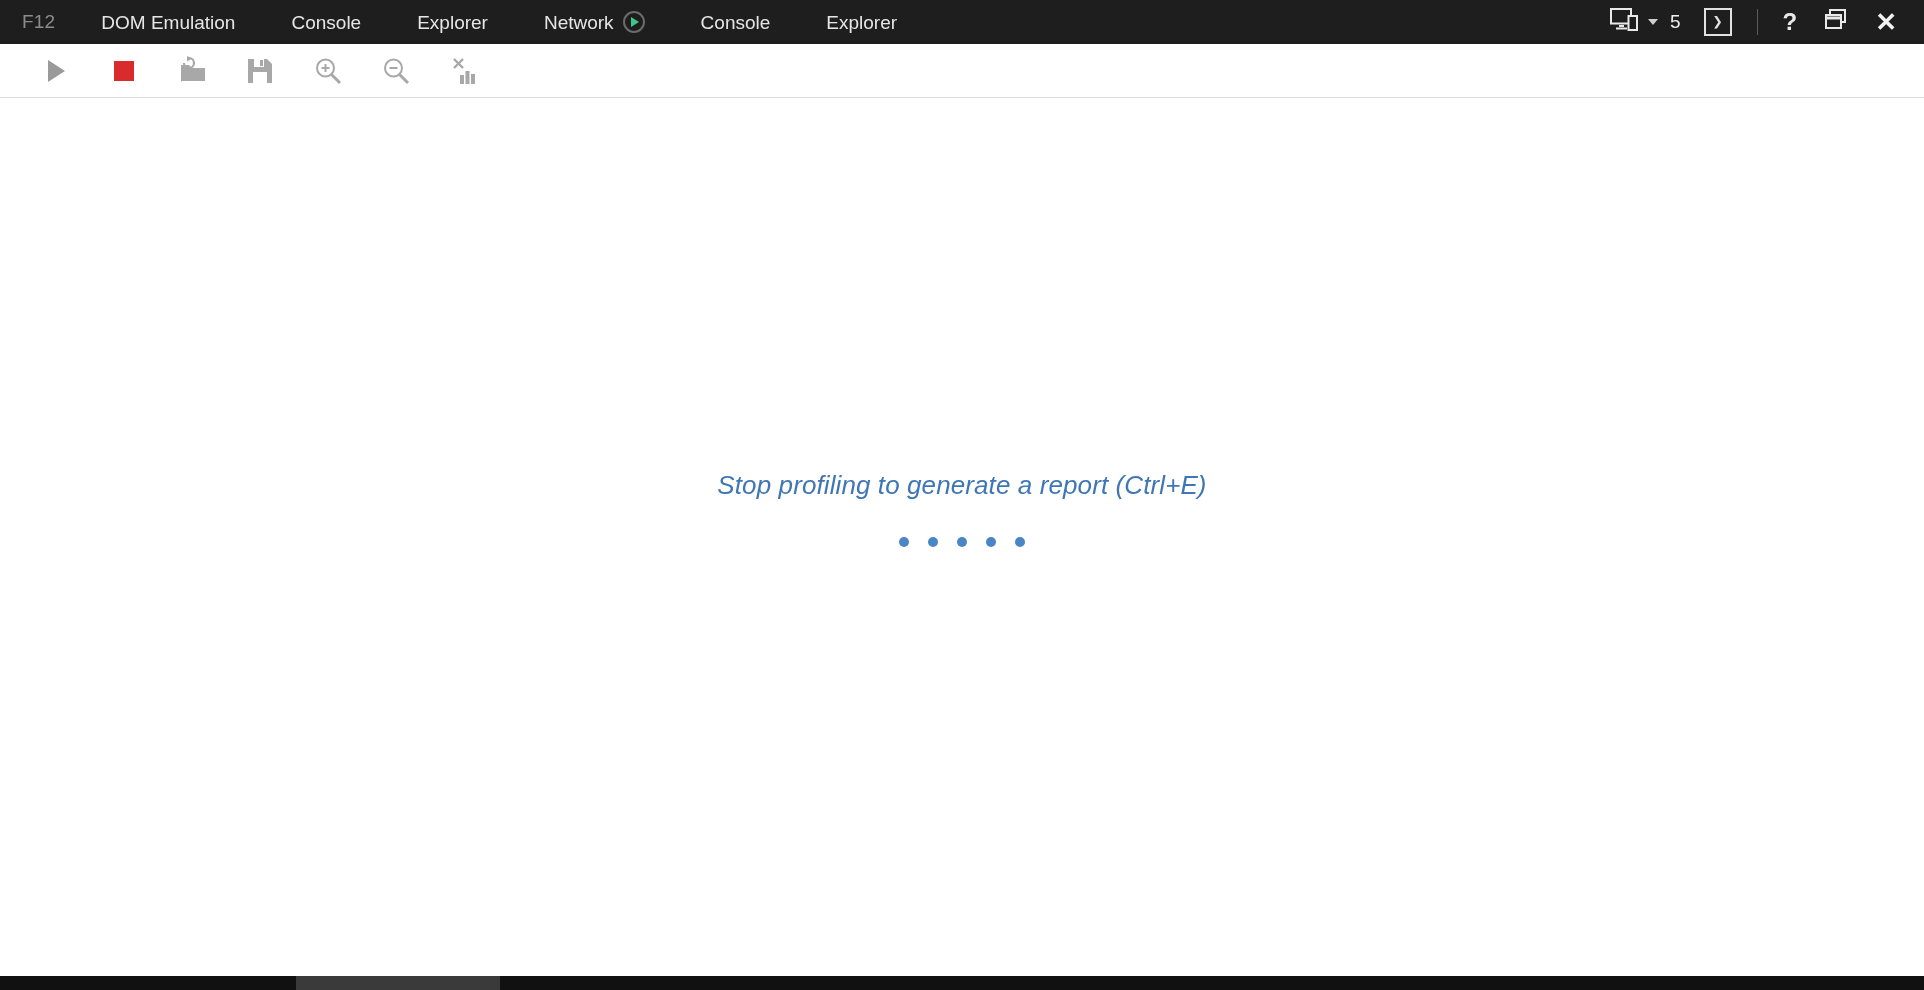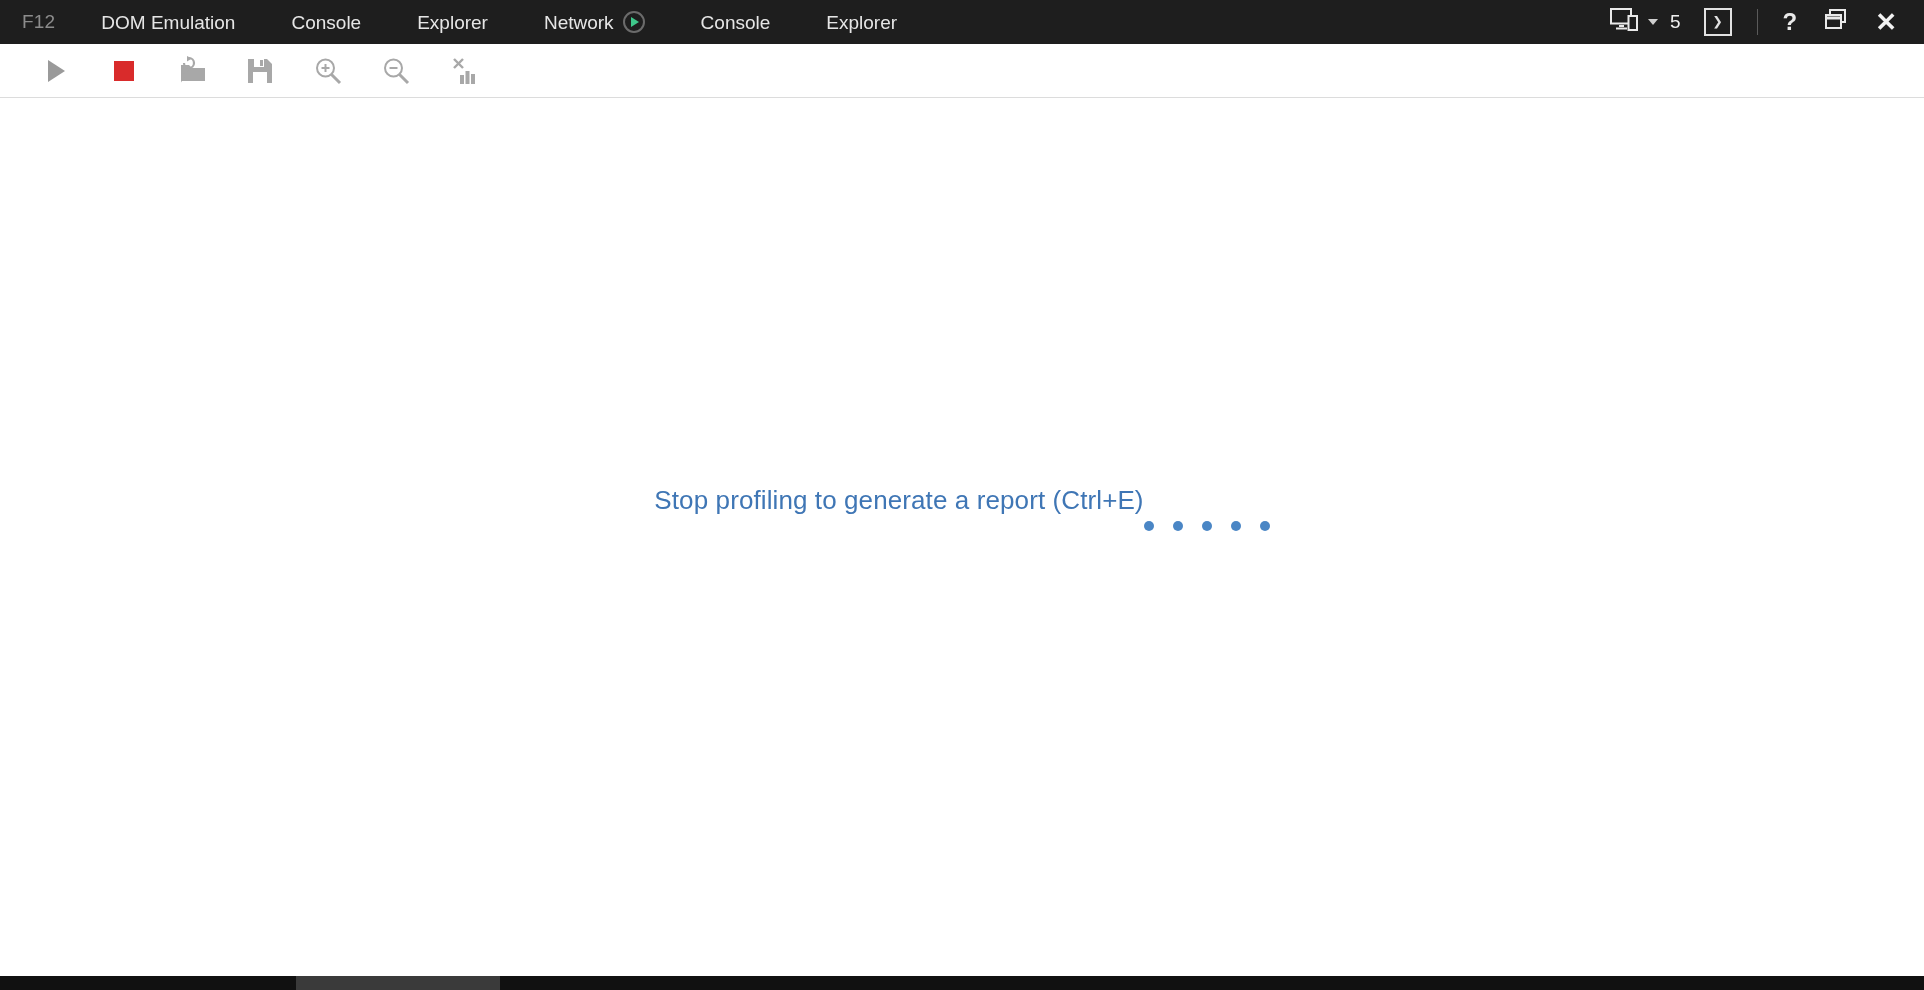--- a/index.html
+++ b/index.html
@@ -173,21 +173,23 @@
     background: #ffffff;
     position: relative;
     display: flex;
     flex-direction: column;
     align-items: center;
     justify-content: center;
   }
   .content-inner {
     margin-top: -58px;
     display: flex;
-    align-items: flex-start;
+    flex-direction: column;
+    align-items: center;
+    font-style: italic;
   }
   .status-message {
     font-size: 26px;
     color: #3f76b5;
     letter-spacing: 0.1px;
     white-space: nowrap;
   }
   .dots {
     display: flex;
     gap: 19px;

